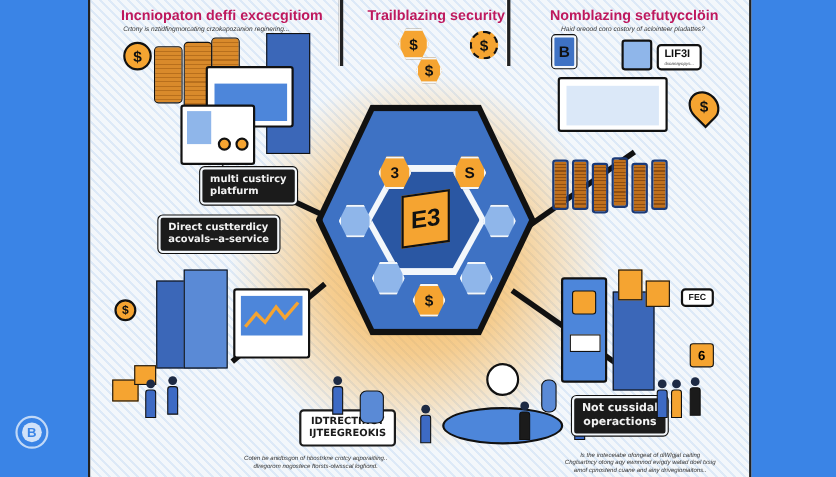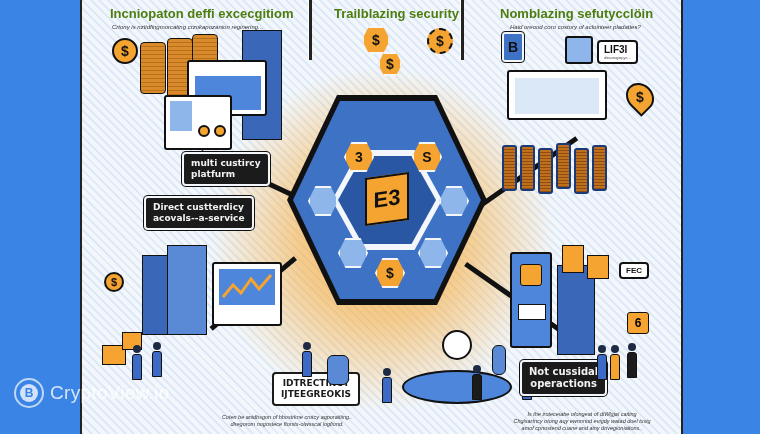--- a/index.html
+++ b/index.html
@@ -13,21 +13,21 @@
     overflow: hidden;
   }
   .art::before {
     content: ""; position: absolute; inset: 0;
     background:
       radial-gradient(circle at 50% 55%, rgba(247,170,55,0.85) 0, rgba(247,170,55,0.55) 22%, rgba(247,170,55,0) 45%),
       repeating-linear-gradient(45deg, rgba(120,170,230,0.18) 0 2px, rgba(255,255,255,0) 2px 6px);
   }
   .col-divider { position: absolute; top: 0; width: 4px; height: 60px; background: #222; border-left: 1px solid #fff; }
 
-  .heading { position: absolute; top: 6px; font-weight: bold; font-size: 13px; color: #4d7c0f; white-space: nowrap; }
+  .heading { position: absolute; top: 6px; font-weight: bold; font-size: 13px; color: #be185d; white-space: nowrap; }
   .subhead { position: absolute; top: 24px; font-size: 6px; font-style: italic; color: #333; white-space: nowrap; }
 
   .label-box {
     position: absolute; background: #1b1b1b; color: #f2f2f2;
     font-family: "DejaVu Sans", sans-serif; font-weight: bold; font-size: 9px;
     line-height: 11px; padding: 4px 7px; border-radius: 4px; border: 2px solid #f3f7fb;
     box-shadow: 0 0 0 1px #111; white-space: pre-line;
   }
   .label-box.light { background: #fff; color: #1b1b1b; border: 2px solid #1b1b1b; box-shadow: none; text-align: center; }
 
@@ -241,14 +241,13 @@
     </div>
   <div class="caption" style="left:415px;top:411px;width:170px">Is the iroteceiabe ofongeat of diWlgjal caiting
 Chglsartncy otong aqy ewnnnod evigdy watad doel txsig
 amof cpnostend cuane and ainy drivegioniaitons..</div>
 </div>
 
 <div class="watermark">
   <div class="wm-logo">
     <div class="wm-coin">B</div>
   </div>
-  <span class="wm-text">CryptoView.io</span>
 </div>
 
 </body></html>

